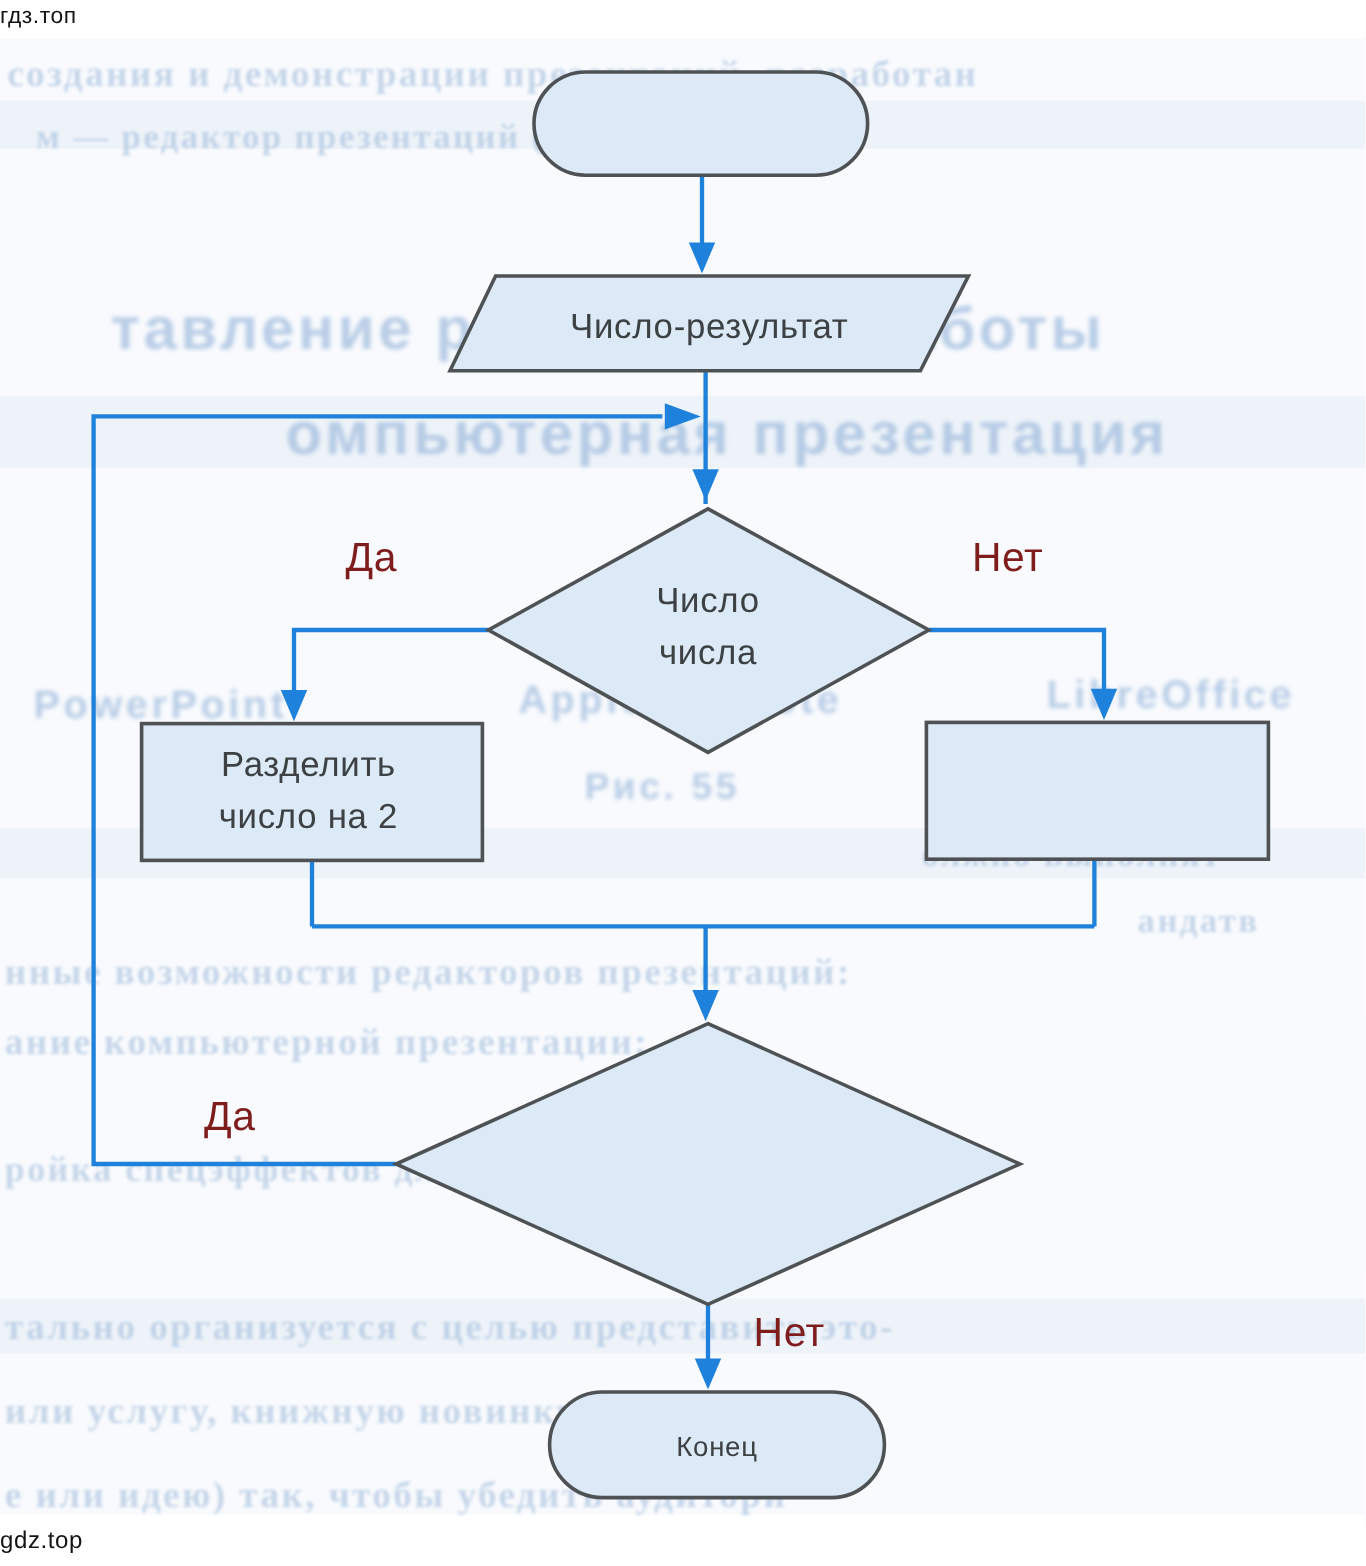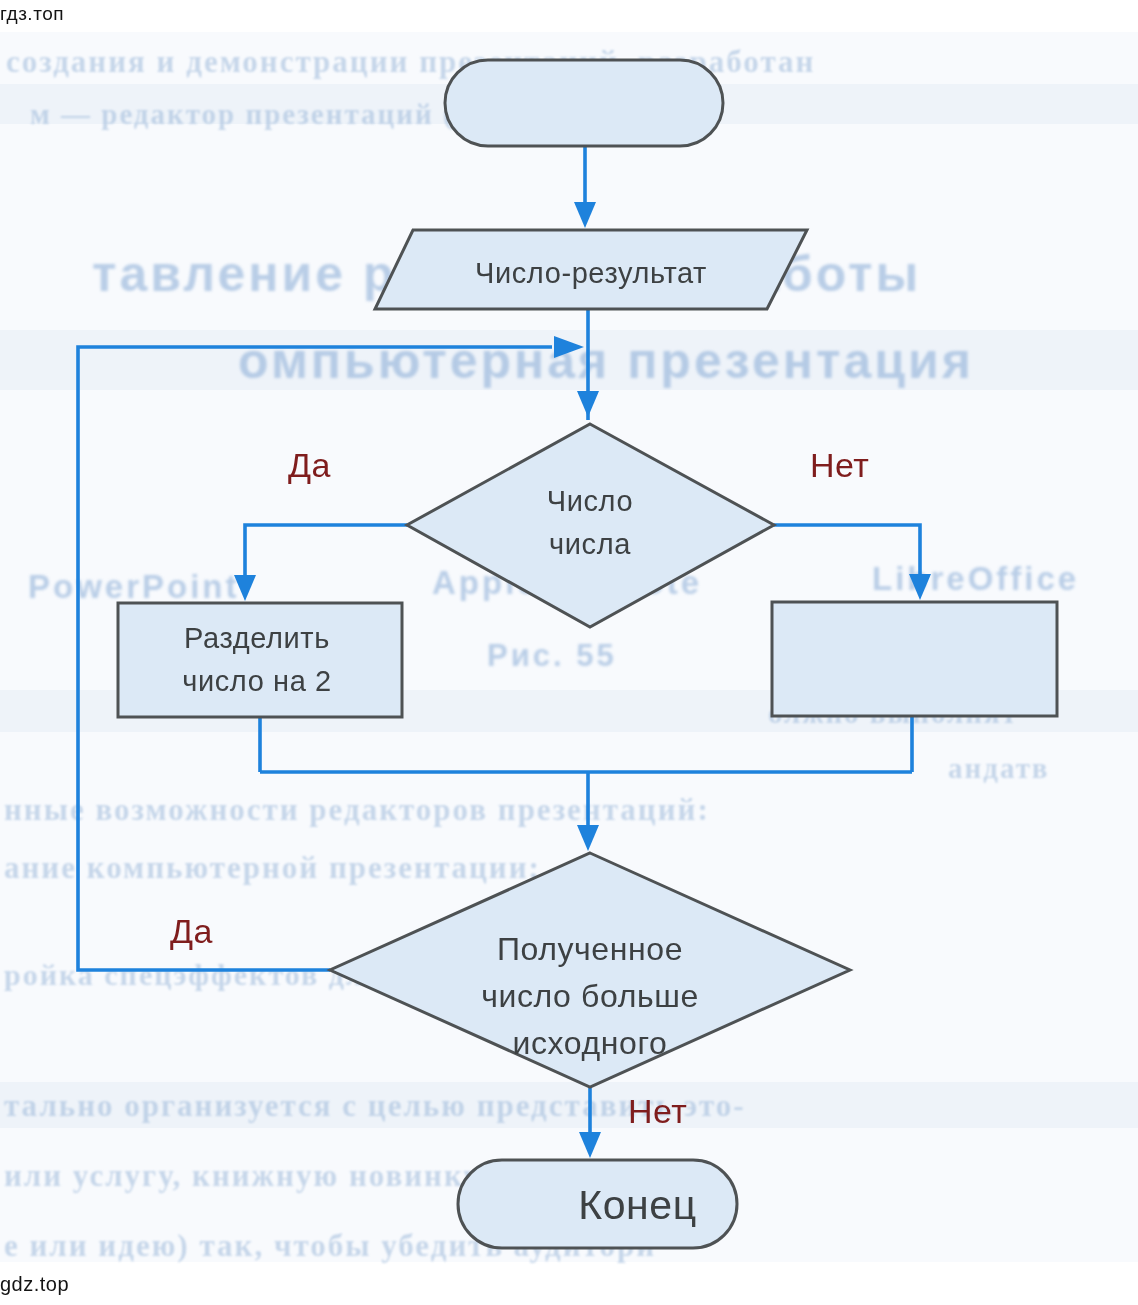--- a/index.html
+++ b/index.html
@@ -113,23 +113,18 @@
   </div>
   <div class="branch-label" style="left:288px;top:446px;">Да</div>
   <div class="branch-label" style="left:810px;top:446px;">Нет</div>
 
   <div class="node-label" style="left:129px;top:617px;width:256px;">
     <div>Разделить</div>
     <div>число на 2</div>
   </div>
 
 
-  <div class="node-label" style="left:390px;top:926px;width:400px;line-height:47px;font-size:32px;">
-    <div>Полученное</div>
-    <div>число больше</div>
-    <div>исходного</div>
-  </div>
   <div class="branch-label" style="left:170px;top:912px;">Да</div>
   <div class="branch-label" style="left:628px;top:1092px;">Нет</div>
 
-  <div class="node-label" style="left:458px;top:1184px;width:279px;font-size:41px;margin-left:40px;">Конец</div>
+  <div class="node-label" style="left:458px;top:1184px;width:279px;font-size:23px;">Конец</div>
 
 </div>
 
 </body></html>

